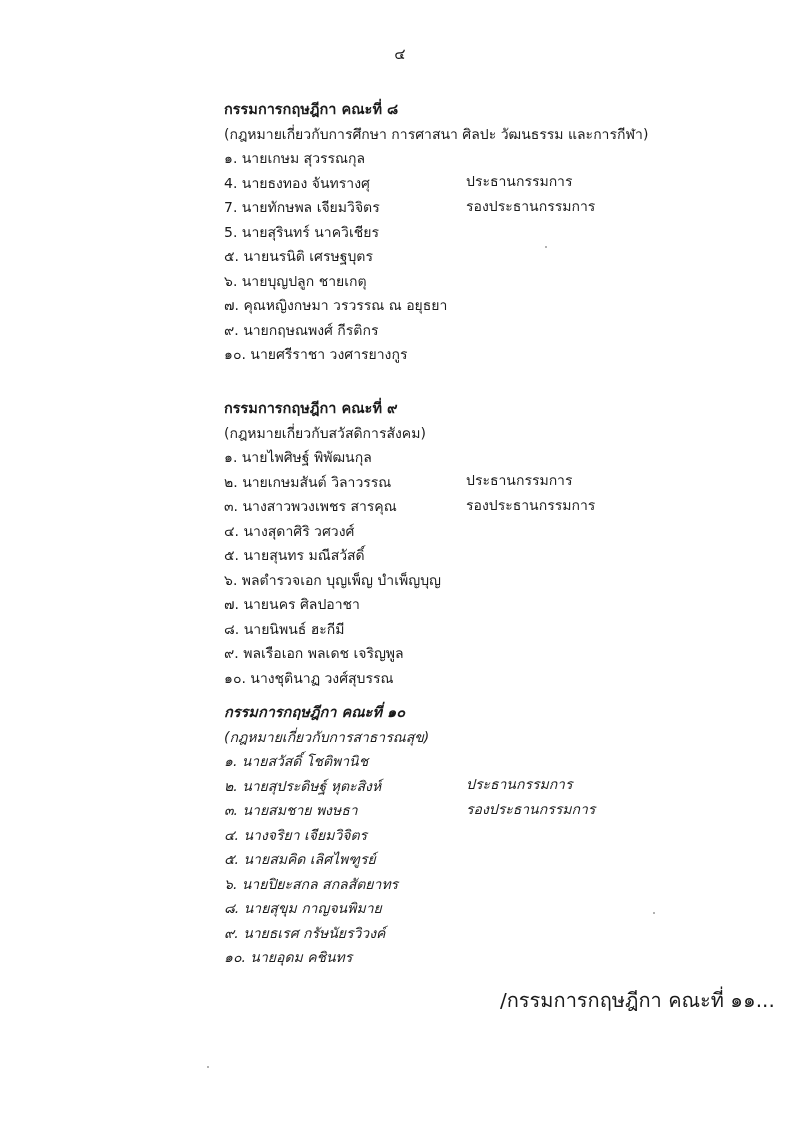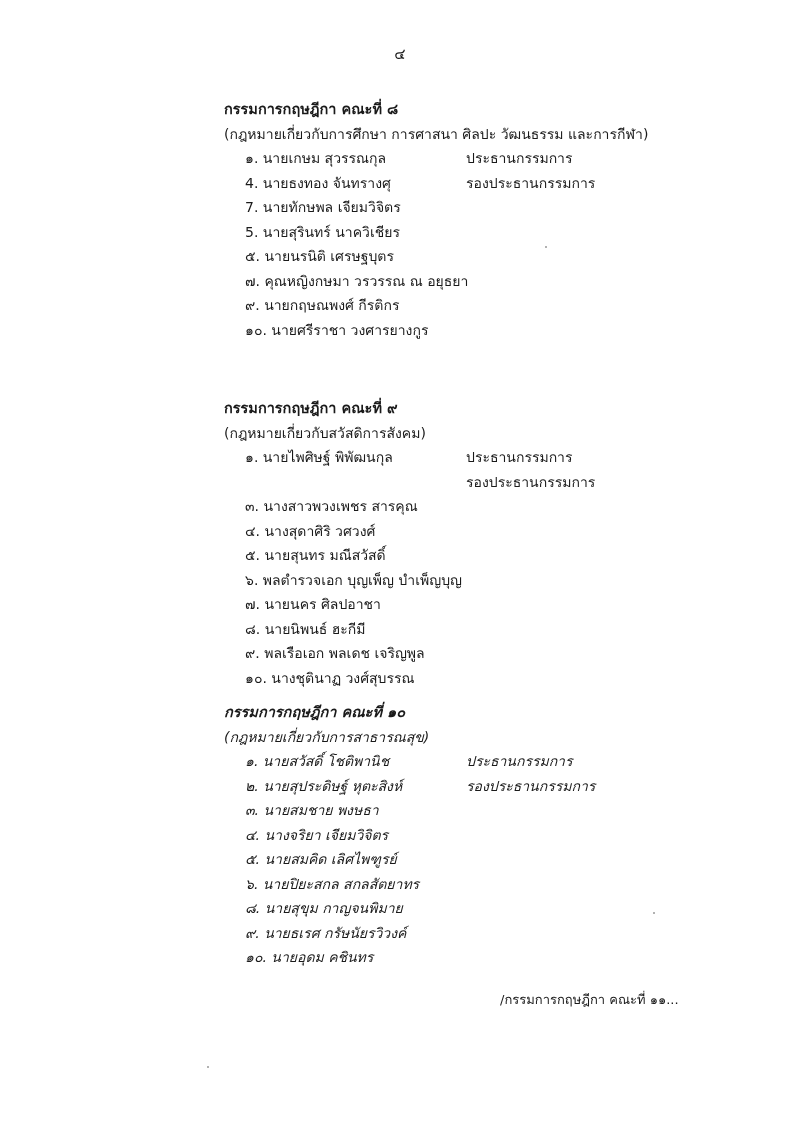--- a/index.html
+++ b/index.html
@@ -3,23 +3,23 @@
   <meta charset="utf-8">
   <style>
     html, body { margin: 0; padding: 0; background: #ffffff; }
     body { width: 800px; height: 1131px; position: relative; overflow: hidden;
            font-family: "DejaVu Sans", "Liberation Sans", sans-serif; color: #1a1a1a; }
     .page-number { position: absolute; top: 44px; left: 0; width: 800px; text-align: center;
                    font-size: 15px; line-height: 20px; }
     .section { position: absolute; left: 224px; width: 480px; }
     .line { height: 24.5px; line-height: 24.5px; font-size: 14px; white-space: nowrap; position: relative; }
     .heading { font-weight: bold; font-size: 14.5px; }
-    .item .name { position: absolute; left: 0; margin-left: 21px; }
-    .item .role { position: absolute; left: 242px; }
-    .continuation { position: absolute; top: 988px; left: 500px; font-size: 13px;
+    .item .name { position: absolute; left: 0; }
+    .item .role { position: absolute; left: 242px; margin-top: 23px; }
+    .continuation { position: absolute; top: 988px; left: 500px; font-size: 20px;
                     line-height: 24px; white-space: nowrap; text-align: right; }
     .speck { position: absolute; width: 2px; height: 2px; background: #999; border-radius: 1px; }
   </style>
 </head>
 <body>
 
 <div class="page-number">๔</div>
 
 <div class="section" style="top:97px;">
   <div class="line heading">กรรมการกฤษฎีกา คณะที่ ๘</div>
@@ -35,38 +35,42 @@
   <div class="line item">
       <span class="name">7. นายทักษพล  เจียมวิจิตร</span>
     </div>
   <div class="line item">
       <span class="name">5. นายสุรินทร์  นาควิเชียร</span>
     </div>
   <div class="line item">
       <span class="name">๕. นายนรนิติ  เศรษฐบุตร</span>
     </div>
   <div class="line item">
+      <span class="name">๖. นายบุญปลูก  ชายเกตุ</span>
+    </div>
+  <div class="line item">
       <span class="name">๗. คุณหญิงกษมา  วรวรรณ ณ อยุธยา</span>
     </div>
   <div class="line item">
       <span class="name">๙. นายกฤษณพงศ์  กีรติกร</span>
     </div>
   <div class="line item">
       <span class="name">๑๐. นายศรีราชา  วงศารยางกูร</span>
     </div>
 </div>
 
 <div class="section" style="top:396px;">
   <div class="line heading">กรรมการกฤษฎีกา คณะที่ ๙</div>
   <div class="line">(กฎหมายเกี่ยวกับสวัสดิการสังคม)</div>
   <div class="line item">
       <span class="name">๑. นายไพศิษฐ์  พิพัฒนกุล</span>
       <span class="role">ประธานกรรมการ</span>
     </div>
   <div class="line item">
+      <span class="name">๒. นายเกษมสันต์  วิลาวรรณ</span>
       <span class="role">รองประธานกรรมการ</span>
     </div>
   <div class="line item">
       <span class="name">๓. นางสาวพวงเพชร  สารคุณ</span>
     </div>
   <div class="line item">
       <span class="name">๔. นางสุดาศิริ  วศวงศ์</span>
     </div>
   <div class="line item">
       <span class="name">๕. นายสุนทร  มณีสวัสดิ์</span>

